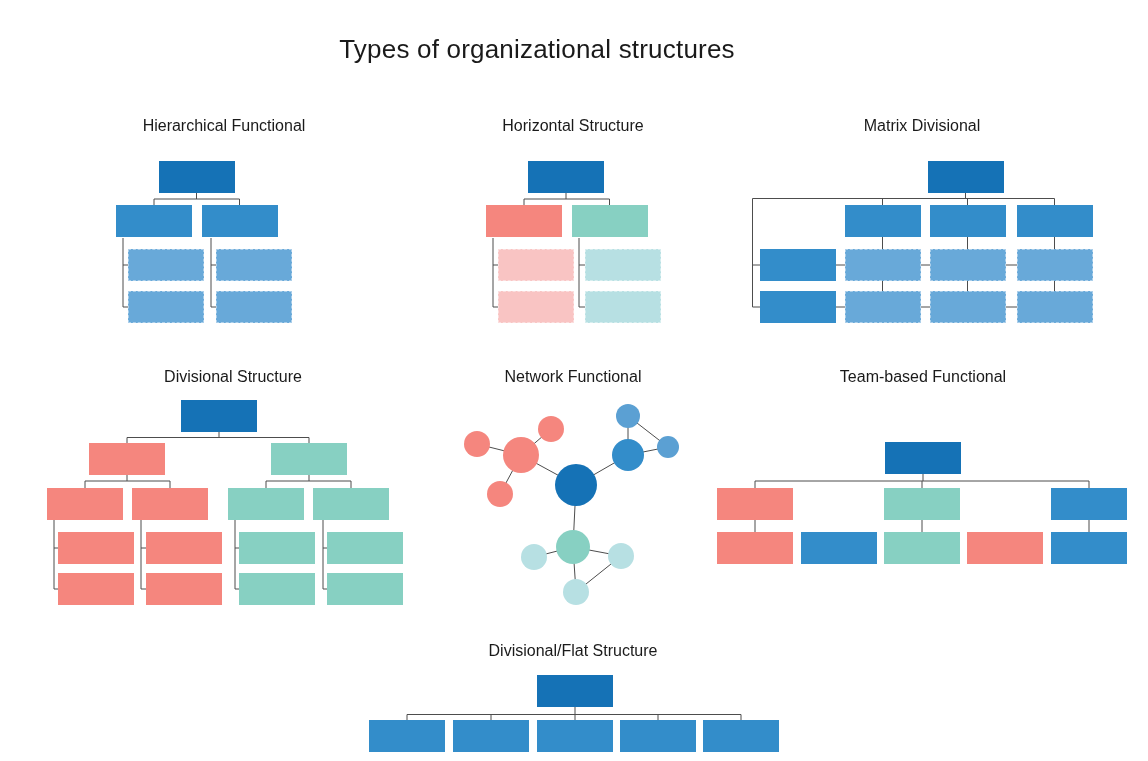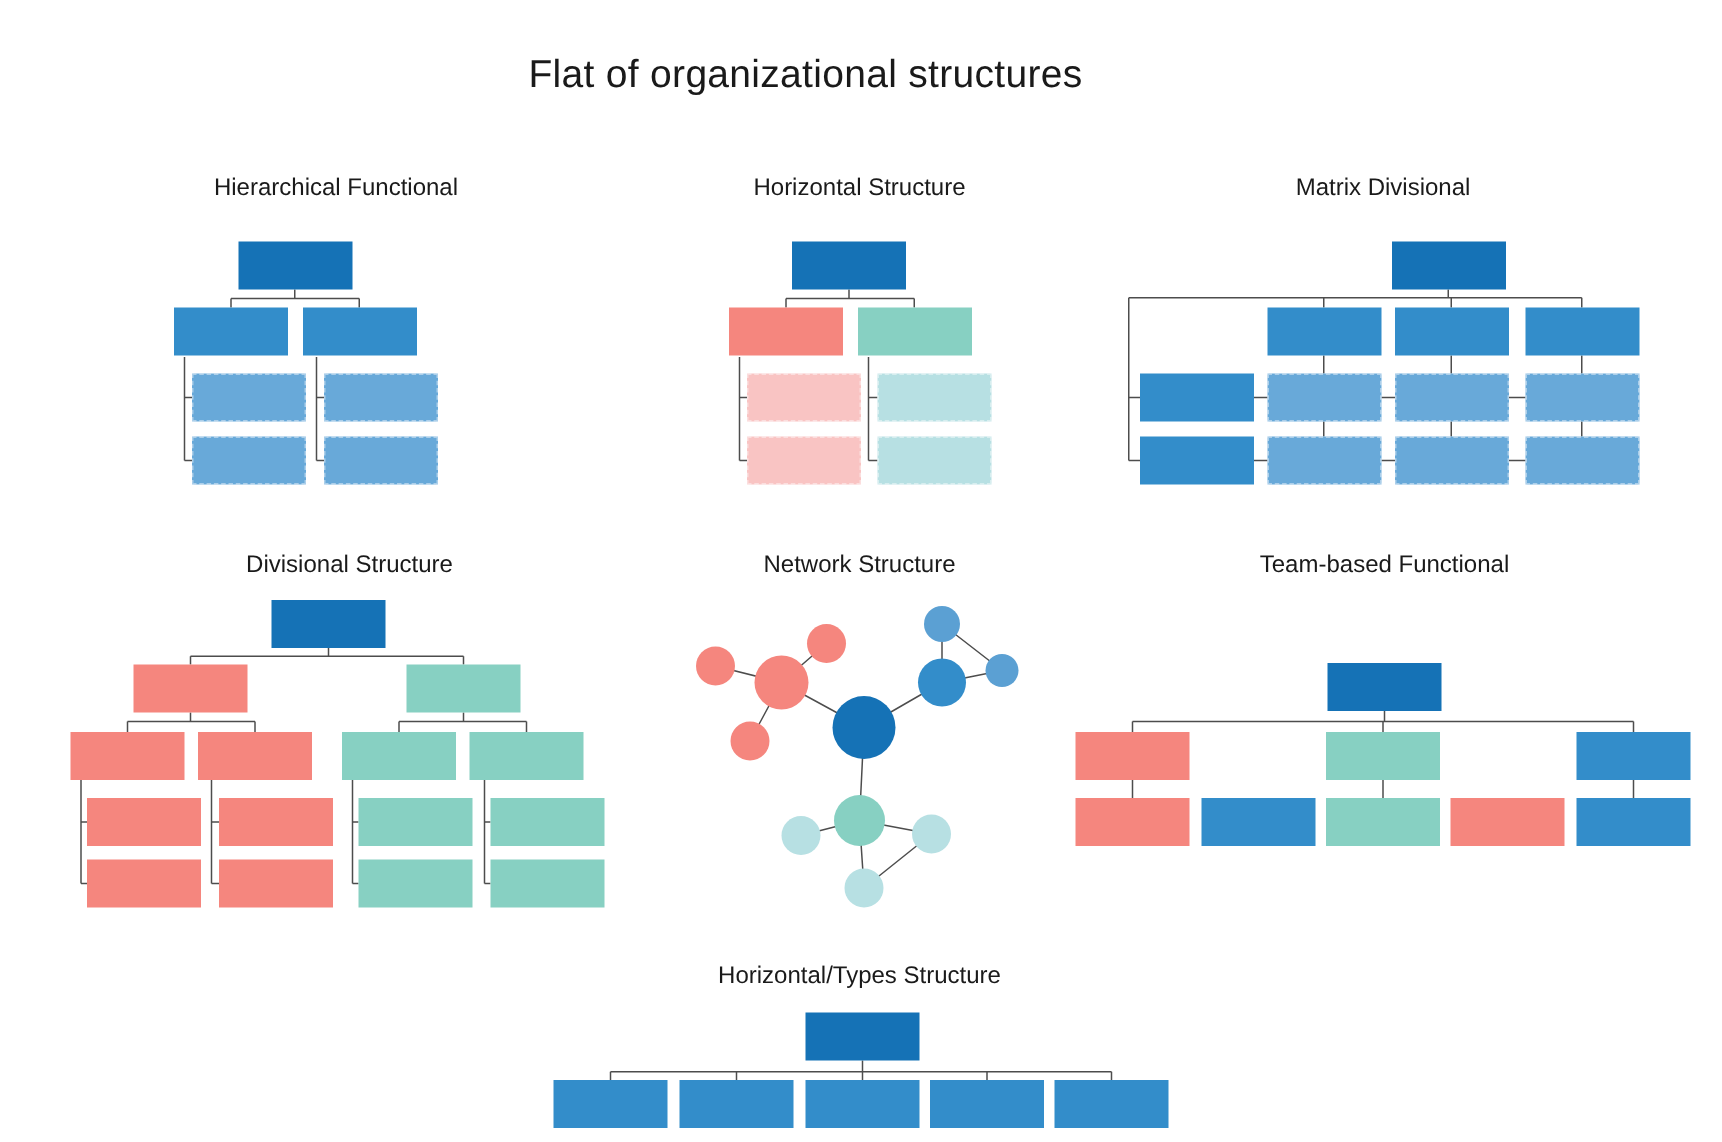--- a/index.html
+++ b/index.html
@@ -77,21 +77,21 @@
       <circle class="f-sblue" cx="668" cy="447" r="11"></circle>
       <circle class="f-blue" cx="628" cy="455" r="16"></circle>
       <circle class="f-lteal" cx="534" cy="557" r="13"></circle>
       <circle class="f-lteal" cx="621" cy="556" r="13"></circle>
       <circle class="f-lteal" cx="576" cy="592" r="13"></circle>
       <circle class="f-teal" cx="573" cy="547" r="17"></circle>
       <circle class="f-dark" cx="576" cy="485" r="21"></circle>
     </g>
   </svg>
 
-  <div class="main-title">Flat of organizational structures</div>
+  <div class="main-title">Types of organizational structures</div>
 
   <div>
     <div class="sub" style="left:114px;top:117px">Hierarchical Functional</div>
     <div class="bx dark" style="left:159px;top:161px"></div>
     <div class="bx blue" style="left:116px;top:205px"></div>
     <div class="bx blue" style="left:202px;top:205px"></div>
     <div class="bx lblue" style="left:128px;top:249px"></div>
     <div class="bx lblue" style="left:216px;top:249px"></div>
     <div class="bx lblue" style="left:128px;top:291px"></div>
     <div class="bx lblue" style="left:216px;top:291px"></div>
@@ -137,38 +137,38 @@
     <div class="bx salmon" style="left:146px;top:532px"></div>
     <div class="bx teal" style="left:239px;top:532px"></div>
     <div class="bx teal" style="left:327px;top:532px"></div>
     <div class="bx salmon" style="left:58px;top:573px"></div>
     <div class="bx salmon" style="left:146px;top:573px"></div>
     <div class="bx teal" style="left:239px;top:573px"></div>
     <div class="bx teal" style="left:327px;top:573px"></div>
   </div>
 
   <div>
-    <div class="sub" style="left:463px;top:368px">Network Structure</div>
+    <div class="sub" style="left:463px;top:368px">Network Functional</div>
   </div>
 
   <div>
     <div class="sub" style="left:813px;top:368px">Team-based Functional</div>
     <div class="bx dark" style="left:885px;top:442px"></div>
     <div class="bx salmon" style="left:717px;top:488px"></div>
     <div class="bx teal" style="left:884px;top:488px"></div>
     <div class="bx blue" style="left:1051px;top:488px"></div>
     <div class="bx salmon" style="left:717px;top:532px"></div>
     <div class="bx blue" style="left:801px;top:532px"></div>
     <div class="bx teal" style="left:884px;top:532px"></div>
     <div class="bx salmon" style="left:967px;top:532px"></div>
     <div class="bx blue" style="left:1051px;top:532px"></div>
   </div>
 
   <div>
-    <div class="sub" style="left:463px;top:642px">Horizontal/Types Structure</div>
+    <div class="sub" style="left:463px;top:642px">Divisional/Flat Structure</div>
     <div class="bx dark" style="left:537px;top:675px"></div>
     <div class="bx blue" style="left:369px;top:720px"></div>
     <div class="bx blue" style="left:453px;top:720px"></div>
     <div class="bx blue" style="left:537px;top:720px"></div>
     <div class="bx blue" style="left:620px;top:720px"></div>
     <div class="bx blue" style="left:703px;top:720px"></div>
   </div>
 
 </div>
 

